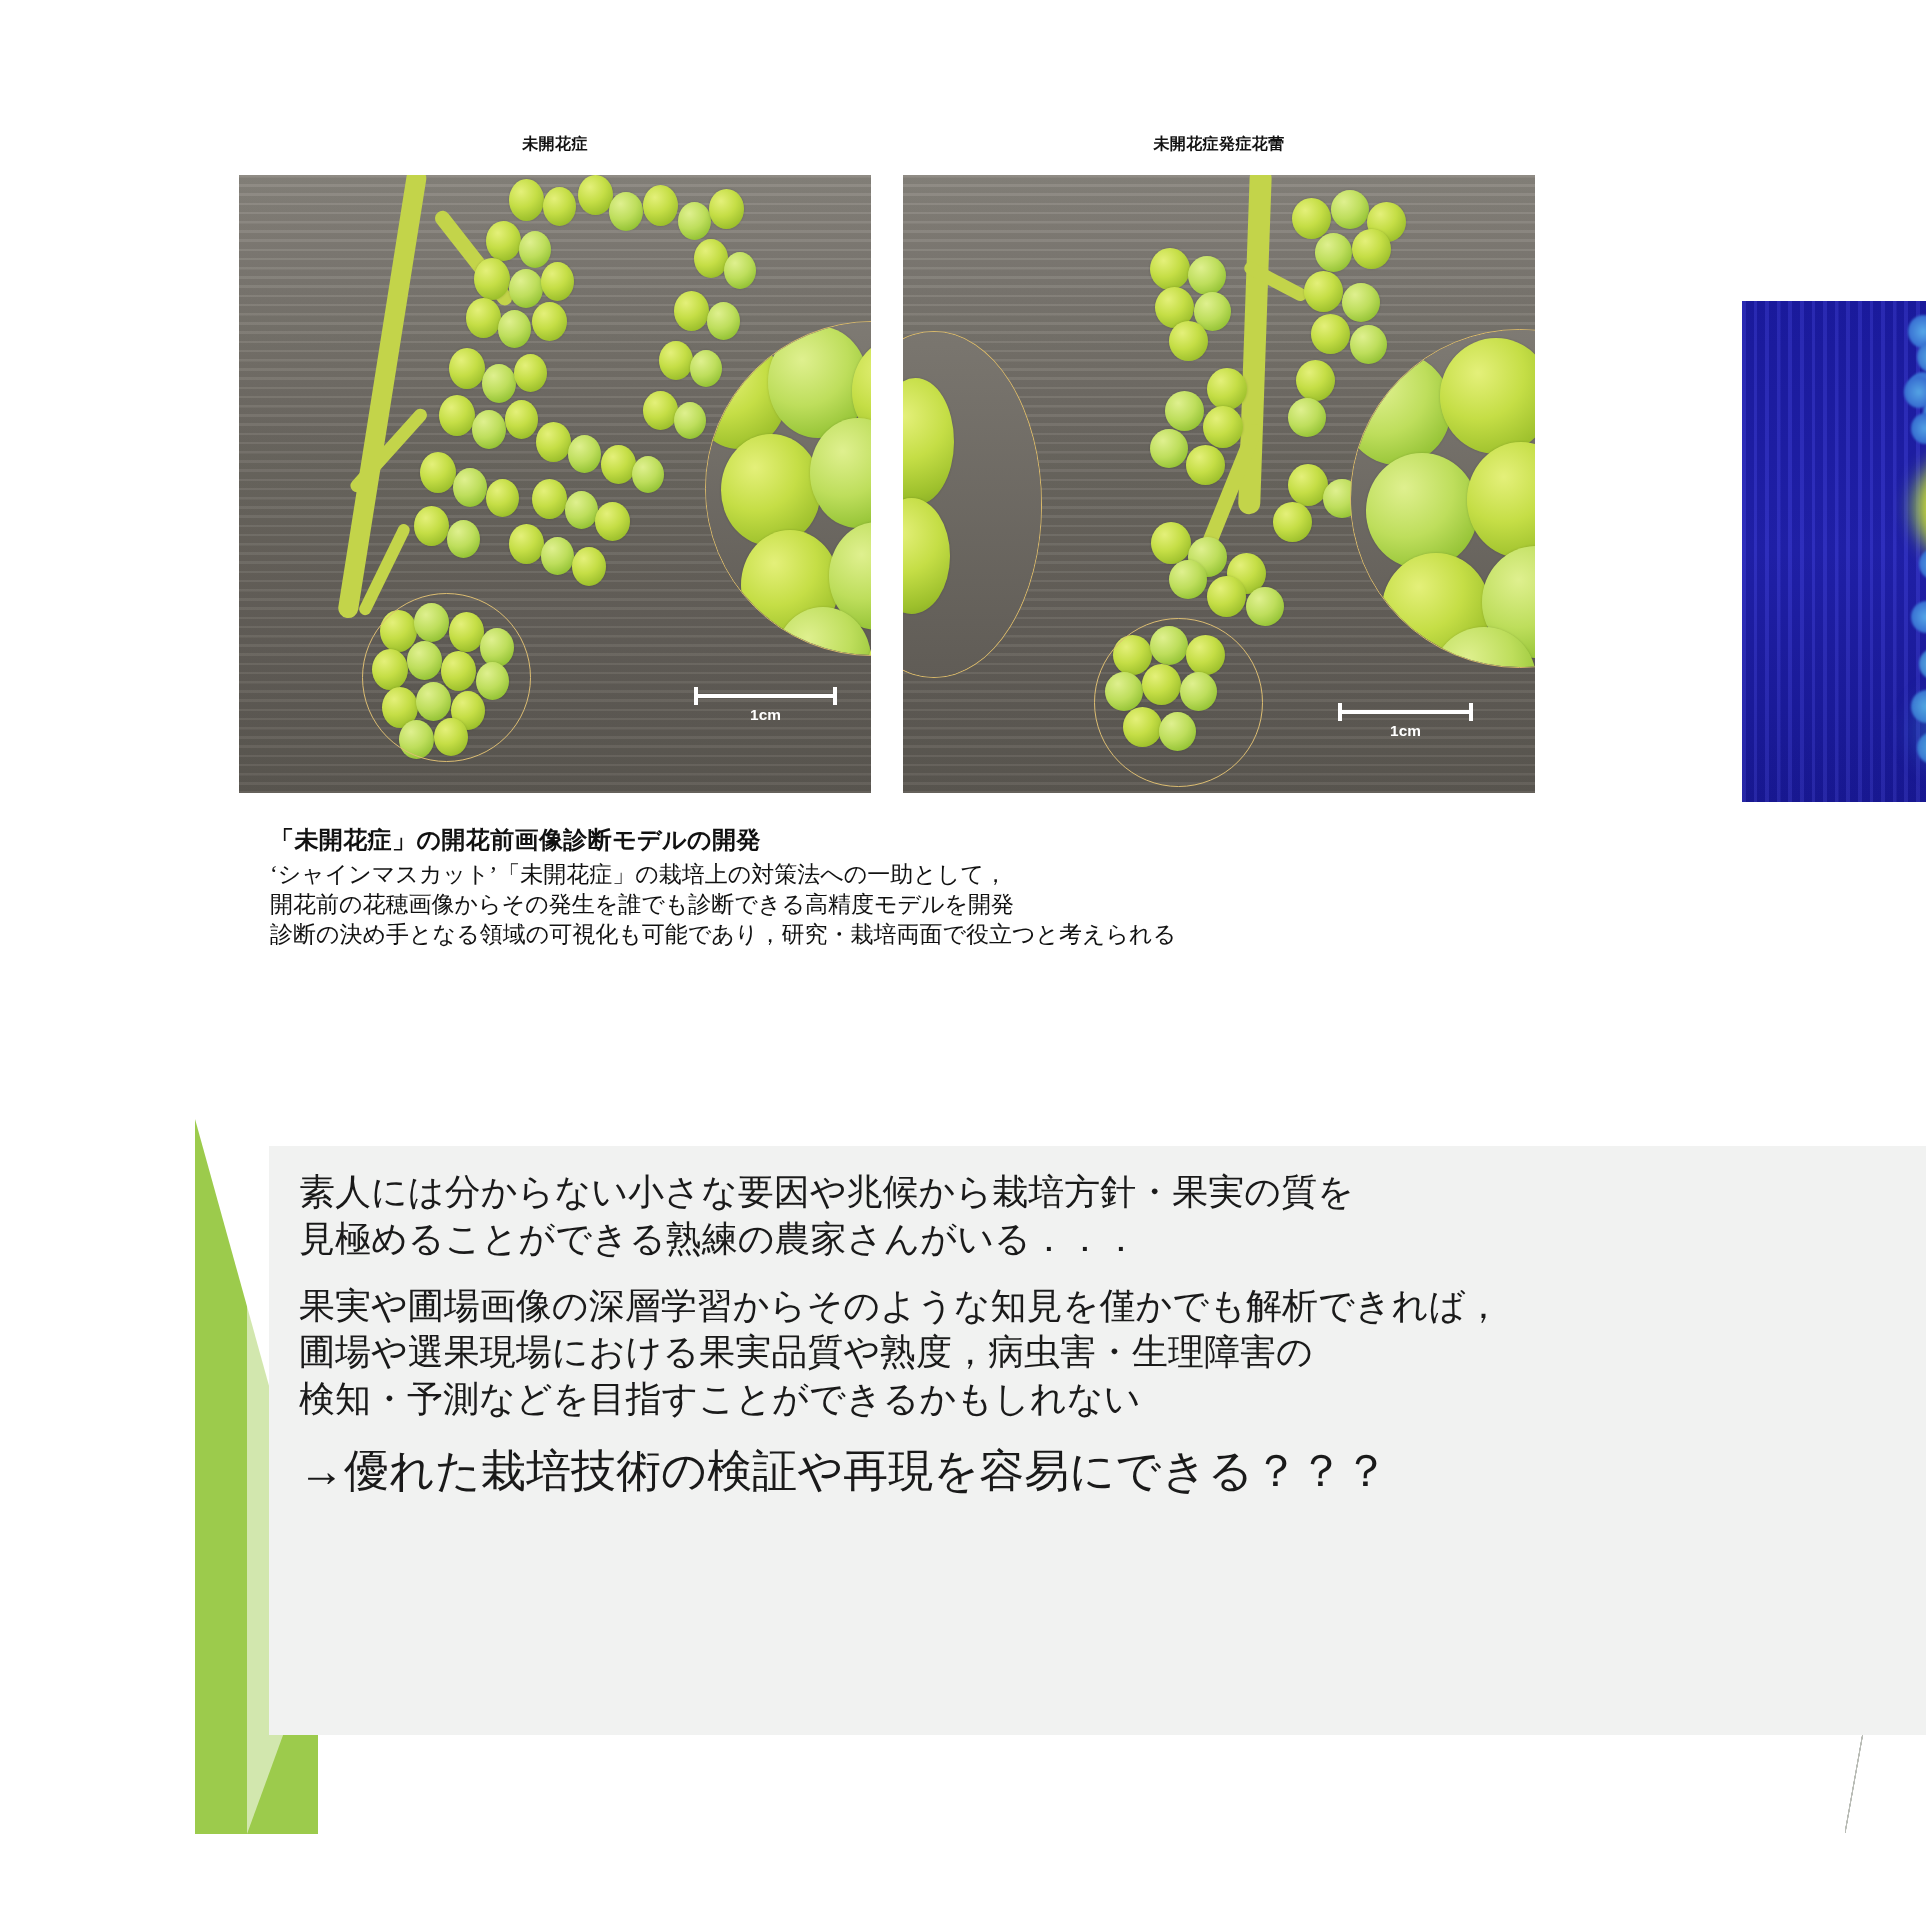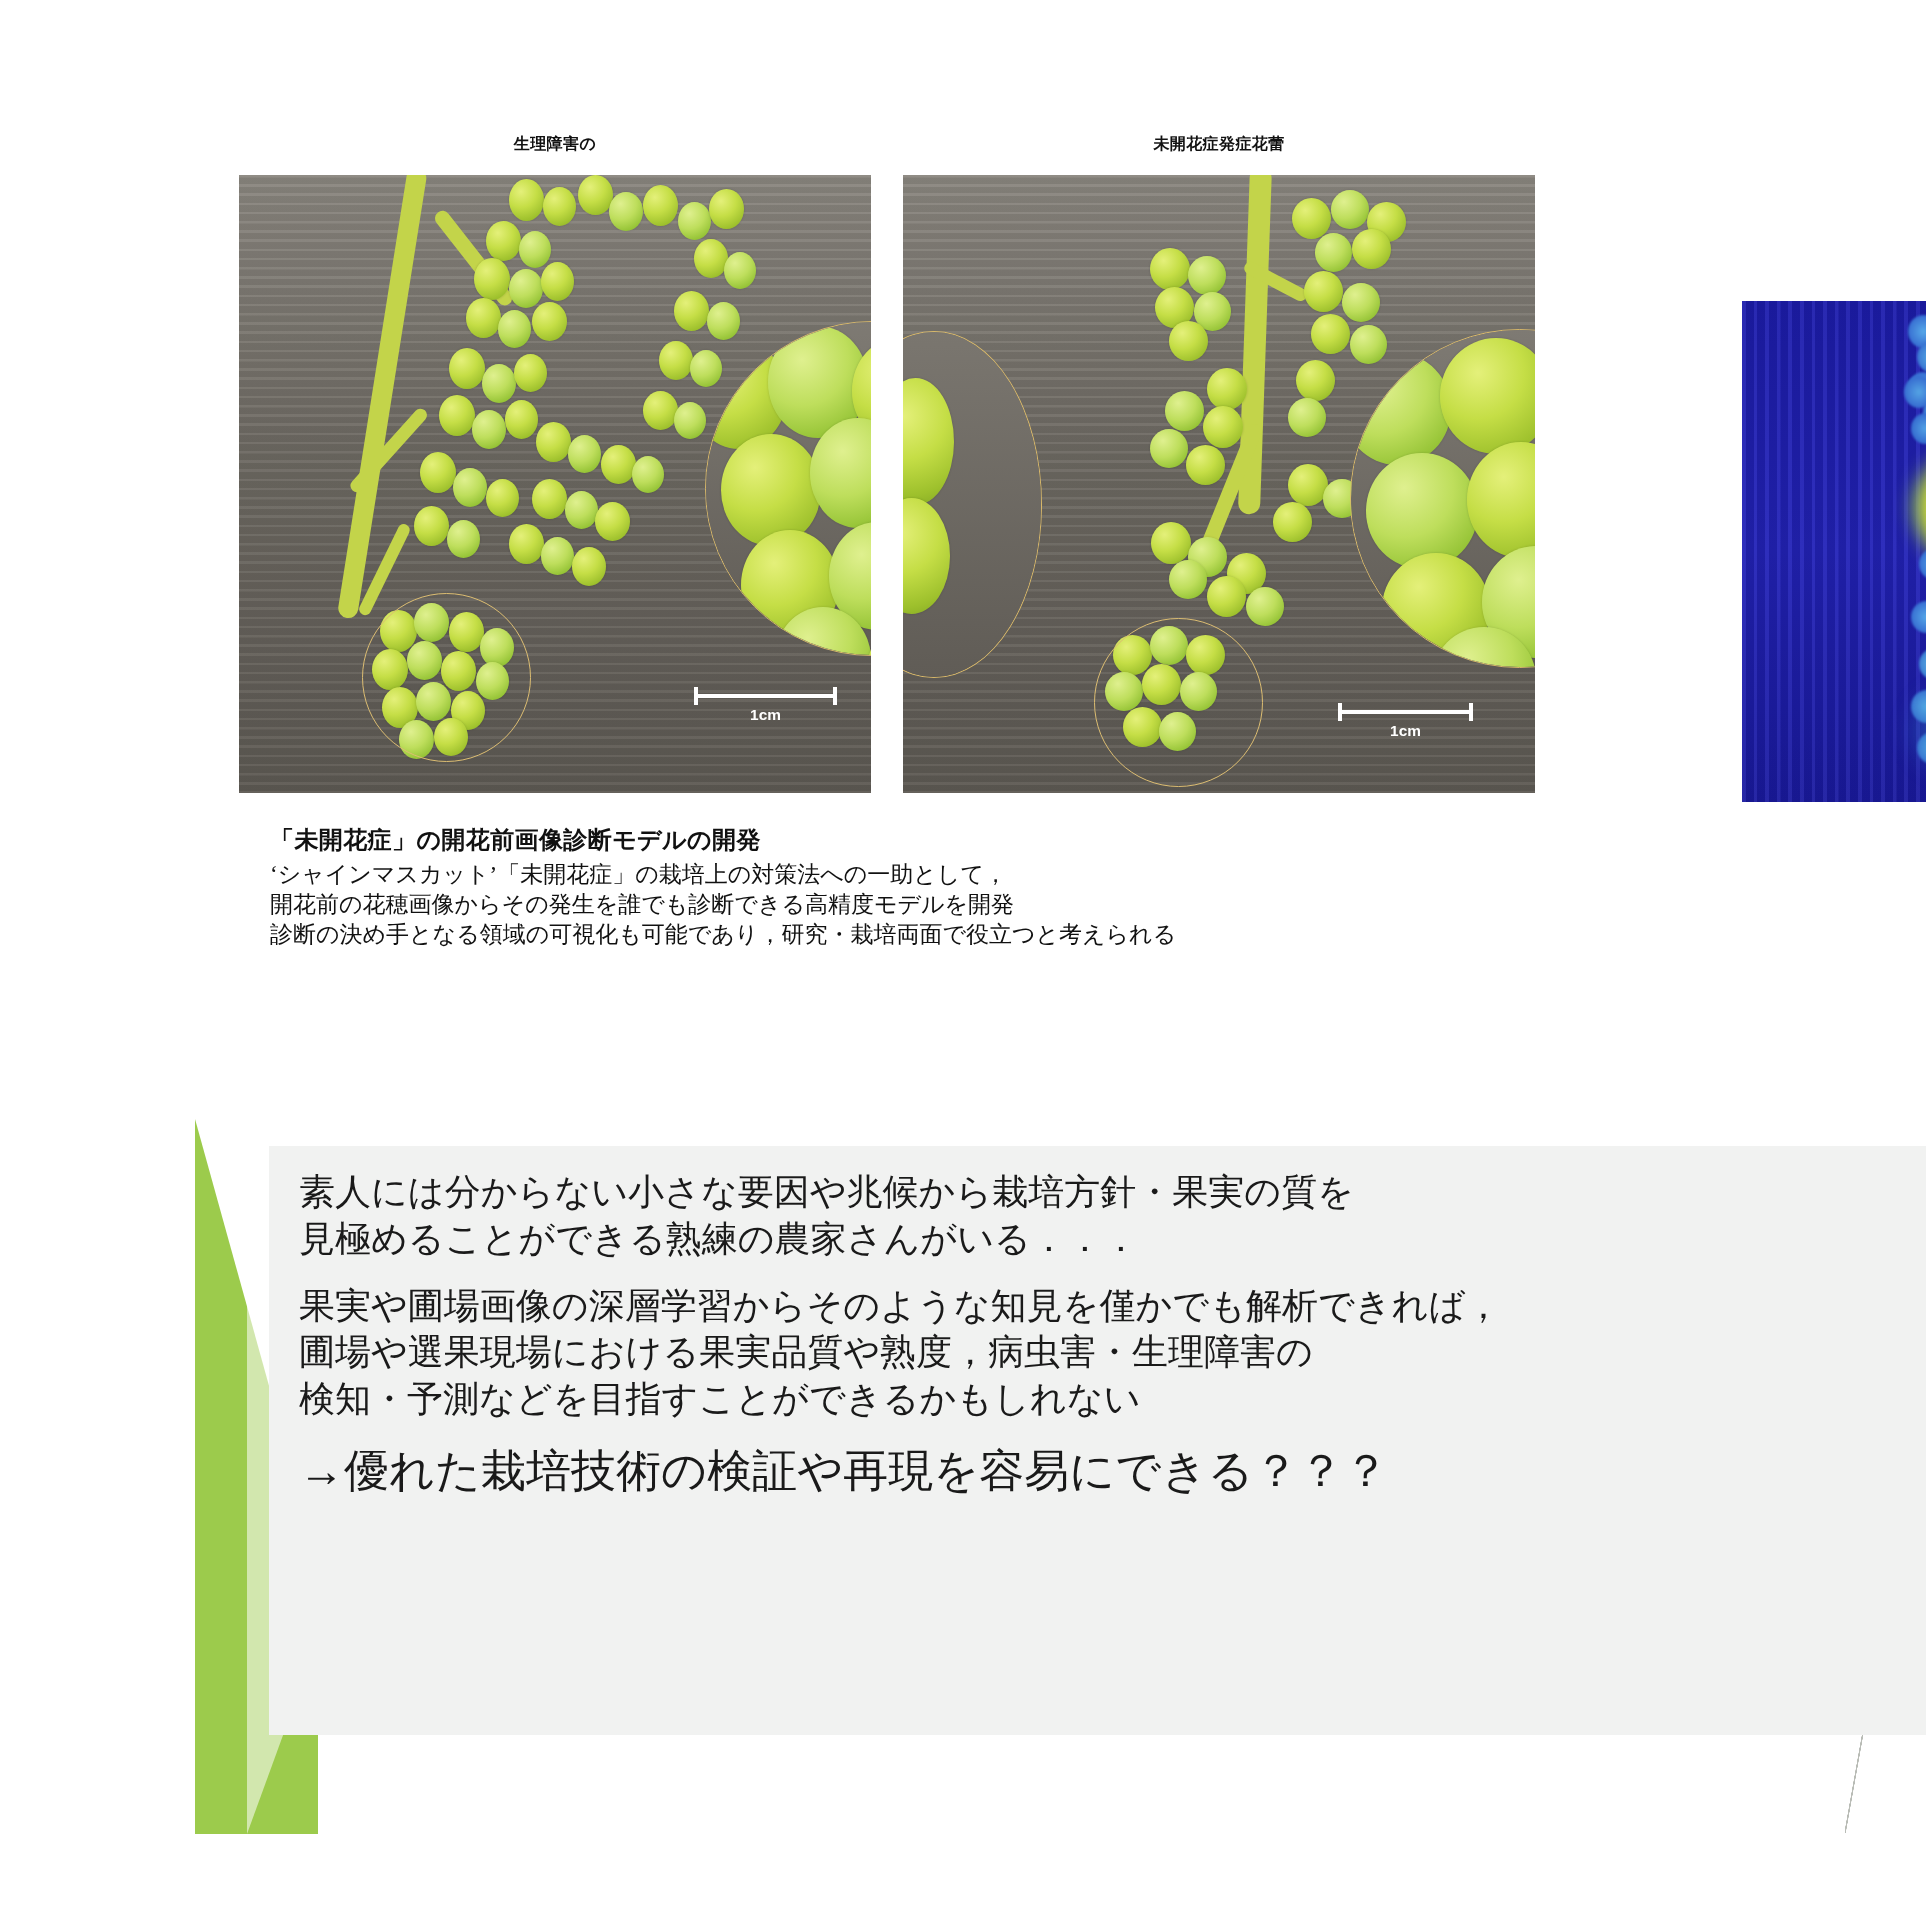--- a/index.html
+++ b/index.html
@@ -137,21 +137,21 @@
 <body>
 
 <div class="slide">
 
   <div class="deco deco-dark-green"></div>
 
   <div class="deco deco-hairline"></div>
   <div class="deco deco-left-green"></div>
   <div class="deco deco-left-green-pale"></div>
 
-  <div class="photo-caption" style="left:239px;top:134px;width:632px;">生理障害の</div>
+  <div class="photo-caption" style="left:239px;top:134px;width:632px;">未開花症</div>
 
   <div class="photo" style="left:239px;top:175px;width:632px;height:618px;">
     <div class="bg"></div>
 
     <div class="stem" style="left:169px;top:-7.7px;width:20px;height:455px;transform:rotate(9deg);transform-origin:top left;"></div>
     <div class="stem" style="left:193px;top:42px;width:14.6px;height:116px;transform:rotate(-38deg);transform-origin:top left;"></div>
     <div class="stem" style="left:181px;top:231px;width:13px;height:108px;transform:rotate(42deg);transform-origin:top left;"></div>
     <div class="stem" style="left:162px;top:347px;width:12.3px;height:100px;transform:rotate(26deg);transform-origin:top left;"></div>
 
     <div class="bud" style="left:270px;top:3.9px;width:35px;height:42px;"></div>

